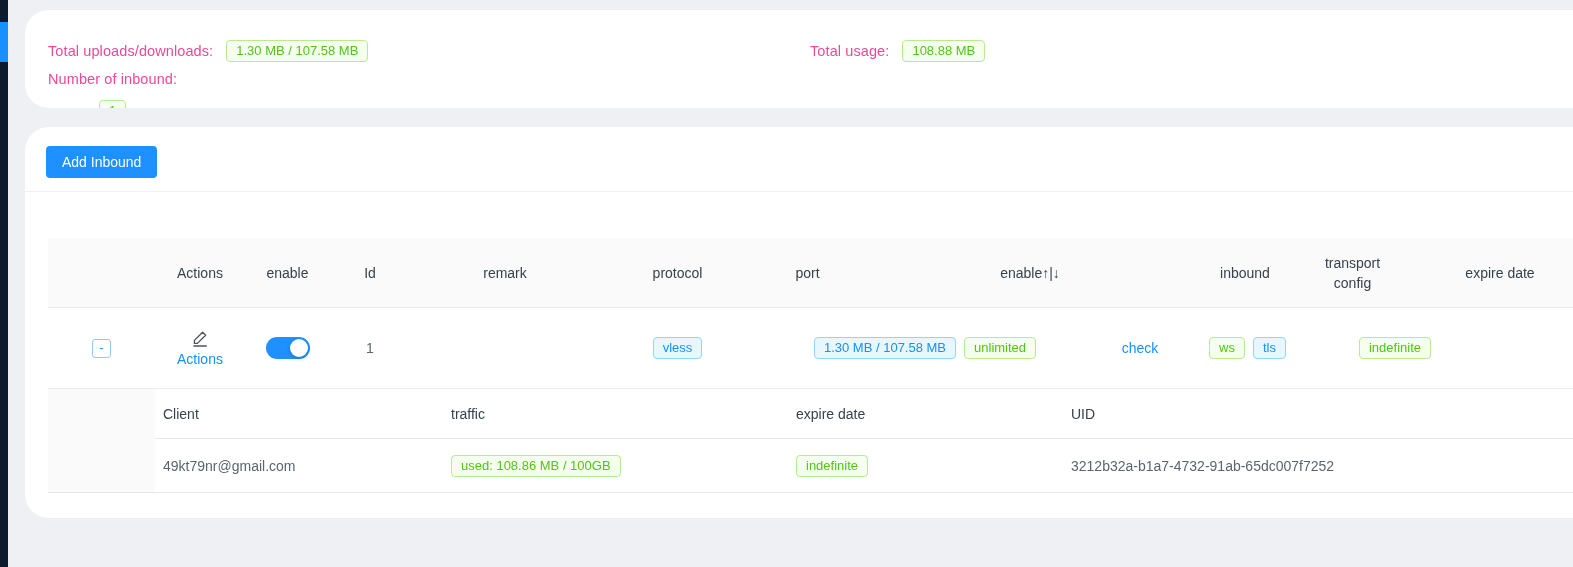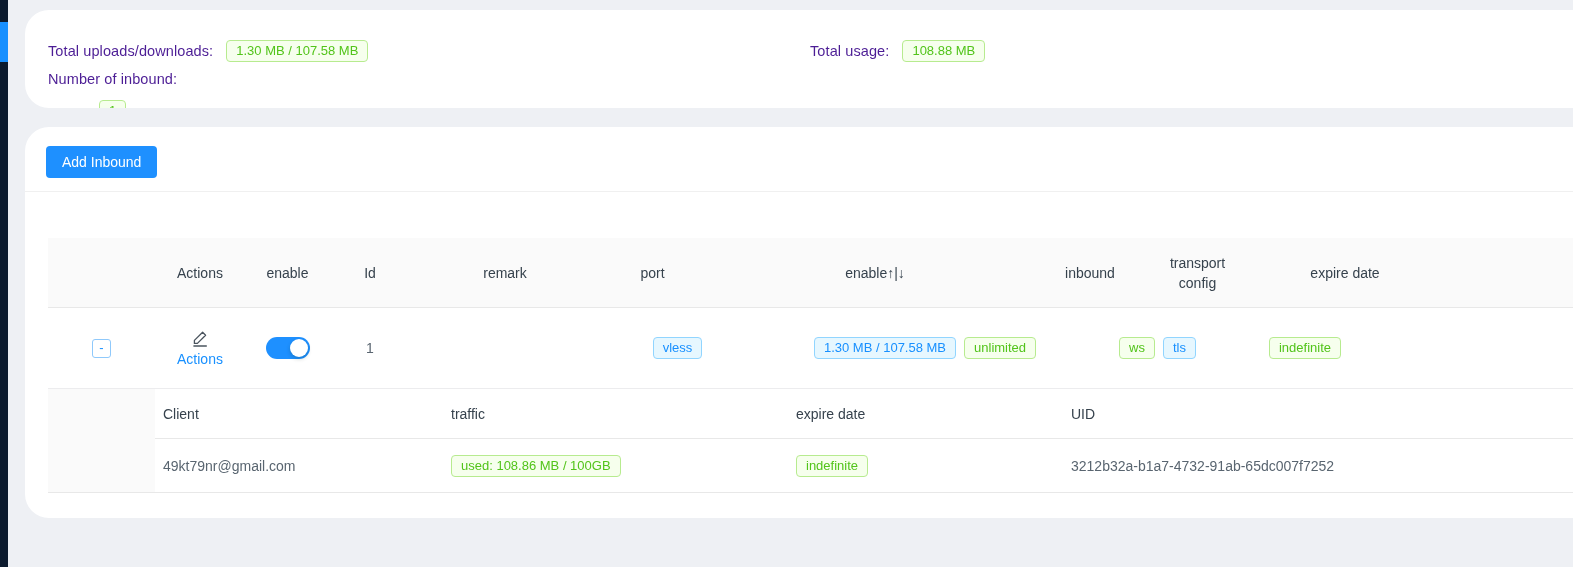--- a/index.html
+++ b/index.html
@@ -16,21 +16,21 @@
   .side-sliver .active-seg { position:absolute; left:0; top:22px; width:8px; height:40px; background:#1890ff; }
 
   .card {
     position:absolute; left:25px; width:1590px; background:#ffffff;
     border-radius:24px; overflow:hidden;
   }
   .card-stats { top:10px; height:98px; }
   .card-inbounds { top:127px; height:391px; }
 
   .stat-group { position:absolute; display:flex; align-items:center; gap:13px; height:24px; }
-  .stat-label { color:#4c1d95; font-size:14.5px; letter-spacing:.1px; }
+  .stat-label { color:#ec4899; font-size:14.5px; letter-spacing:.1px; }
 
   .tag {
     display:inline-flex; align-items:center; justify-content:center;
     border-radius:4px; font-size:13px; line-height:18px; padding:1px 9px;
     white-space:nowrap;
   }
   .tag-green { background:#f6ffed; border:1px solid #b7eb8f; color:#52c41a; }
   .tag-blue  { background:#e6f7ff; border:1px solid #91d5ff; color:#1890ff; }
 
   .btn-primary {
@@ -110,20 +110,21 @@
   <div class="toolbar-divider"></div>
 
   <div class="tbl">
 
     <div class="trow thead">
       <div class="cell c-expand"></div>
       <div class="cell c-actions">Actions</div>
       <div class="cell c-enable">enable</div>
       <div class="cell c-id">Id</div>
       <div class="cell c-remark">remark</div>
+      <div class="cell c-protocol">protocol</div>
       <div class="cell c-port">port</div>
       <div class="cell c-traffic">enable↑|↓</div>
       <div class="cell c-details">inbound</div>
       <div class="cell c-transport">
         <div class="hdr-2line">
           <div>transport</div>
           <div>config</div>
         </div>
       </div>
       <div class="cell c-expire">expire date</div>
@@ -153,20 +154,23 @@
       <div class="cell c-id">1</div>
       <div class="cell c-remark"></div>
       <div class="cell c-protocol">
         <span class="tag tag-blue">vless</span>
       </div>
       <div class="cell c-traffic">
         <div class="tag-gap">
           <span class="tag tag-blue">1.30 MB / 107.58 MB</span>
           <span class="tag tag-green">unlimited</span>
         </div>
+      </div>
+      <div class="cell c-details">
+        <span class="link-blue">check</span>
       </div>
       <div class="cell c-transport">
         <div class="tag-gap">
           <span class="tag tag-green">ws</span>
           <span class="tag tag-blue">tls</span>
         </div>
       </div>
       <div class="cell c-expire">
         <span class="tag tag-green">indefinite</span>
       </div>

